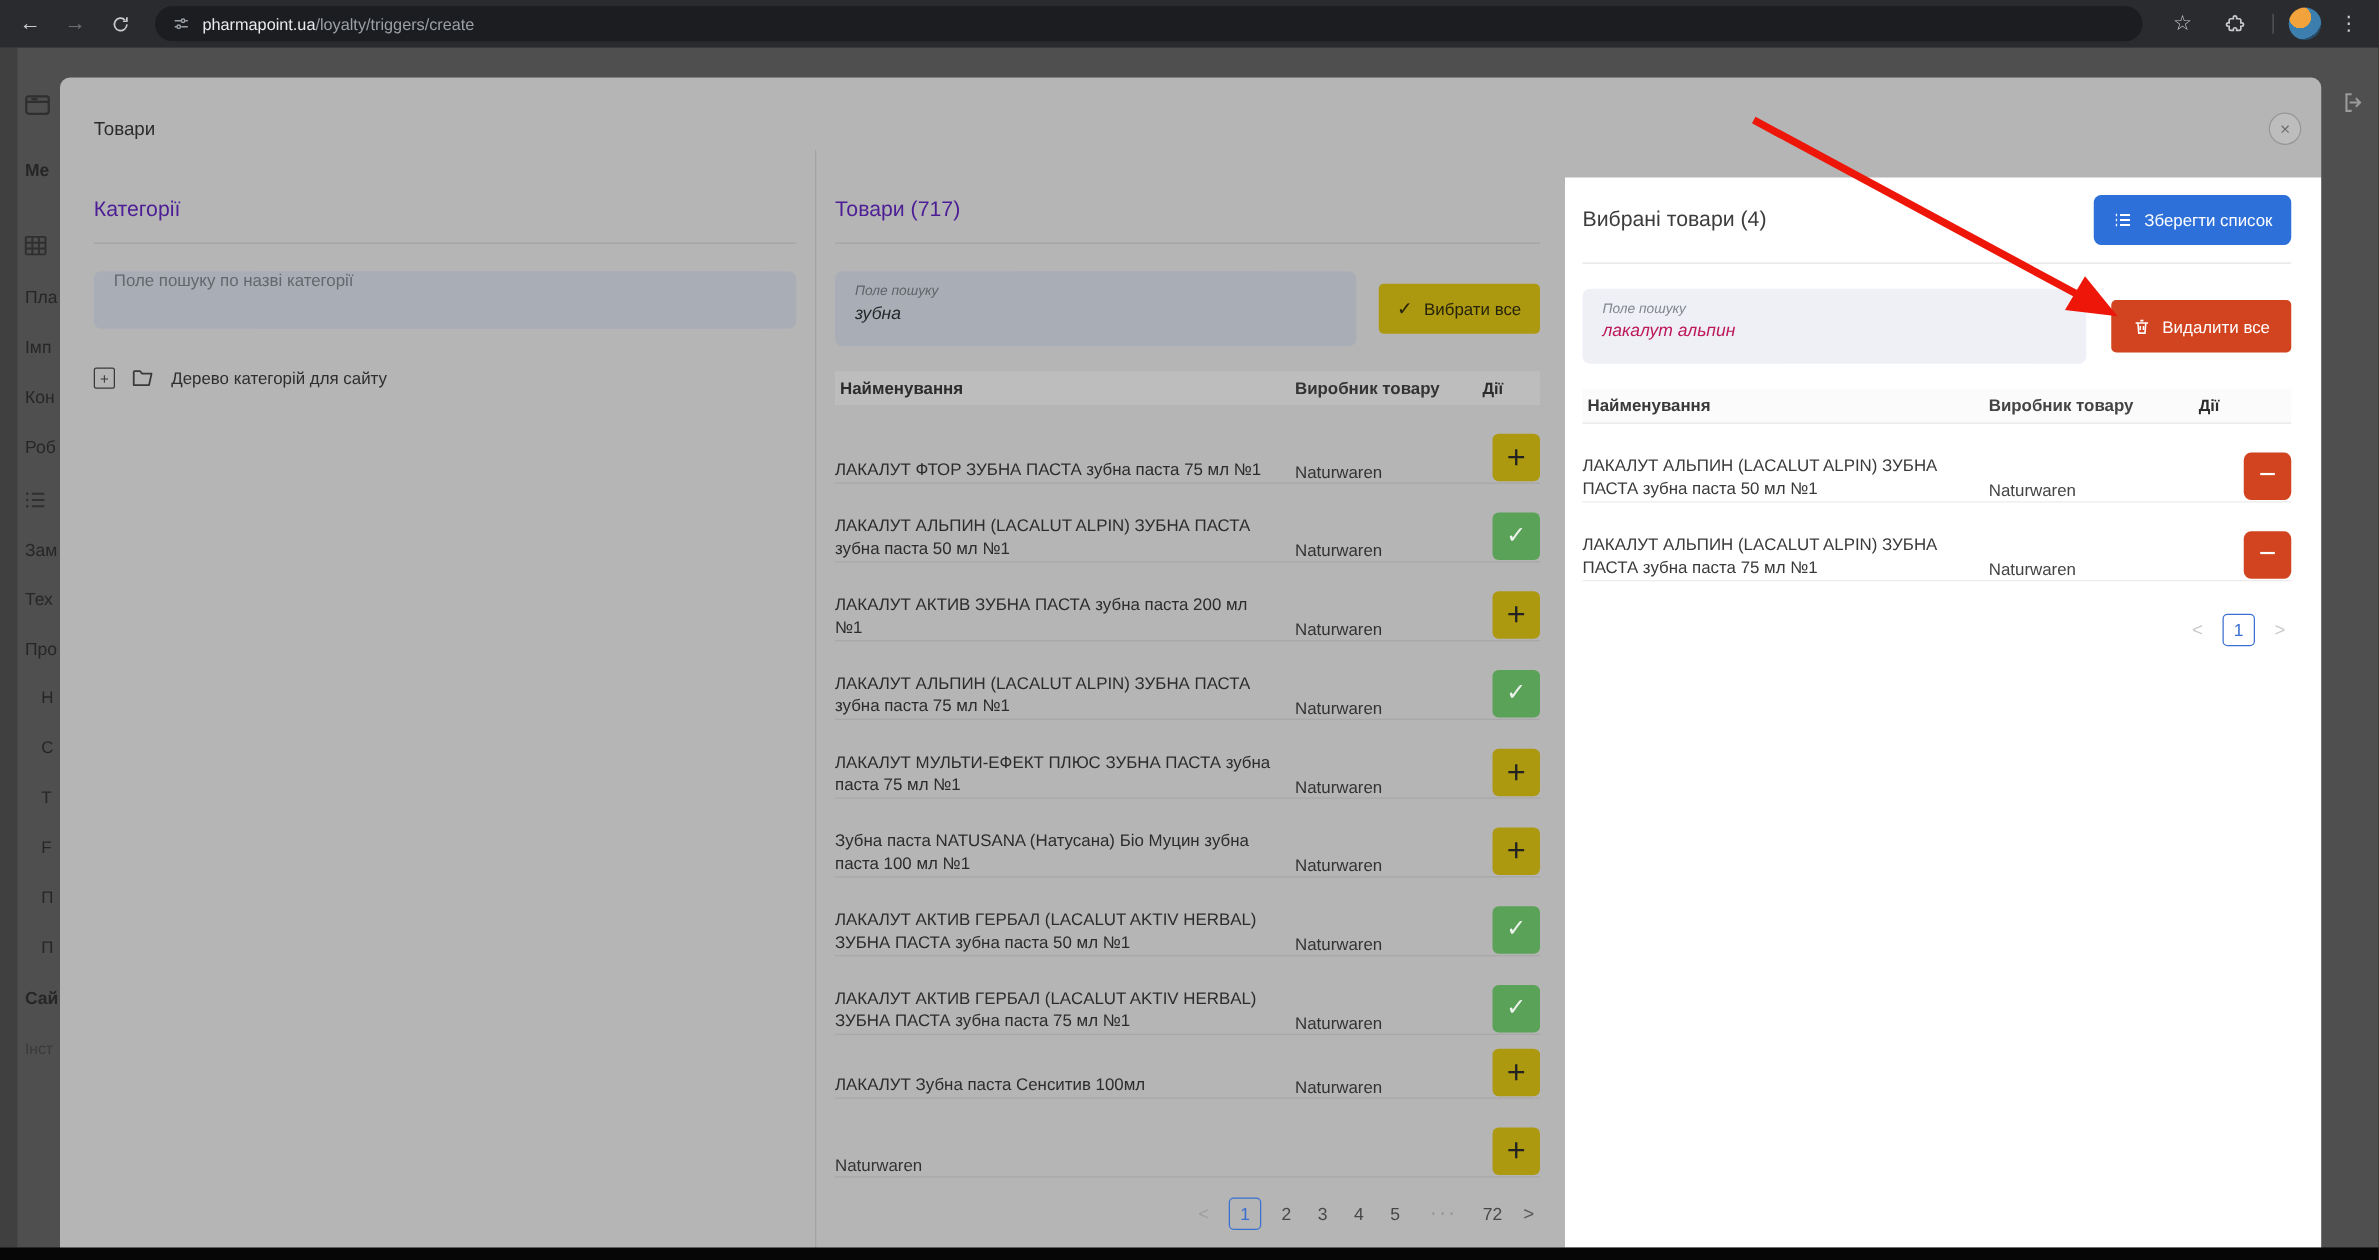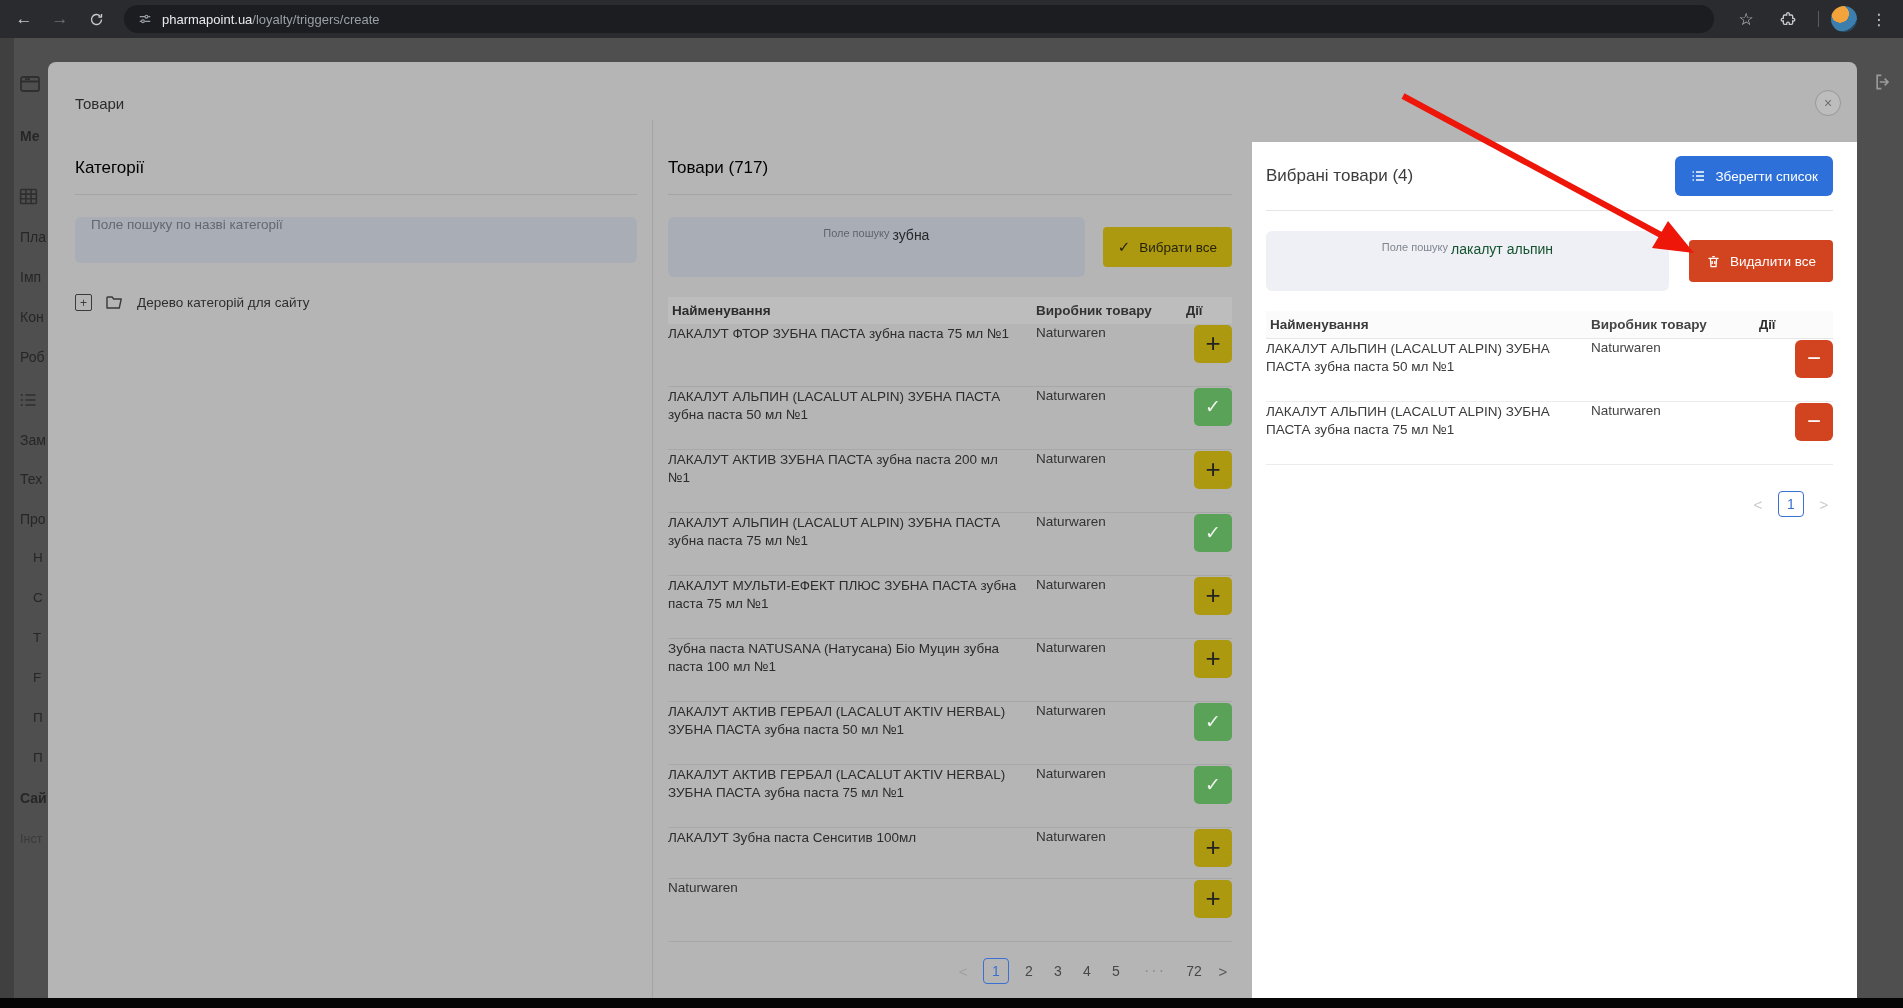--- a/index.html
+++ b/index.html
@@ -36,52 +36,52 @@
 
   
   .modal{position:absolute;left:48px;top:62px;width:1809px;height:1005px;background:#b5b5b5;
          border-radius:8px;z-index:10;overflow:hidden;}
   .modal-title{position:absolute;left:27px;top:33px;font-size:15px;font-weight:500;color:#2b2b2b;}
   .close-btn{position:absolute;right:16px;top:28px;width:24px;height:24px;border-radius:50%;
              border:1px solid #979797;color:#6e6e6e;display:flex;align-items:center;justify-content:center;
              font-size:14px;cursor:pointer;background:#bdbdbd;}
   .vdiv{position:absolute;left:604px;top:58px;bottom:0;width:1px;background:#a4a4a4;}
 
-  .col-title{font-size:17px;font-weight:400;color:#000000;margin:0 0 16px 0;}
+  .col-title{font-size:17px;font-weight:400;color:#4c1d95;margin:0 0 16px 0;}
   .col-hr{height:1px;background:#a4a4a4;margin:0 0 22px 0;}
 
   
   .cat-col{position:absolute;left:27px;top:96px;width:562px;}
   .search-sm{background:#a9aeb6;border-radius:6px;height:46px;display:flex;align-items:flex-start;
              padding:0 16px;color:#63686f;font-size:13.5px;cursor:text;}
   .tree-row{margin-top:30px;display:flex;align-items:center;gap:13px;color:#2e2e2e;font-size:13.5px;cursor:pointer;}
   .expand-ic{width:15px;height:15px;border:1.5px solid #3a3a3a;border-radius:2px;display:flex;
              align-items:center;justify-content:center;font-size:12px;line-height:1;color:#3a3a3a;}
   .folder-ic{display:flex;color:#3a3a3a;}
 
   
   .prod-col{position:absolute;left:620px;top:96px;width:564px;}
   .srow{display:flex;gap:18px;align-items:center;margin-bottom:14px;}
   .input-lg{height:60px;border-radius:6px;box-sizing:border-box;padding:10px 16px;cursor:text;
-            display:flex;flex-direction:row;justify-content:center;gap:3px;flex:1;}
+            display:flex;flex-direction:column;justify-content:flex-start;gap:3px;flex:1;font-style:italic;}
   .input-lg .lbl{font-size:11px;}
   .input-lg .val{font-size:14px;}
   .input-lg.dim{background:#a9aeb6;}
   .input-lg.dim .lbl{color:#5f646b;}
   .input-lg.dim .val{color:#26282a;}
   .btn{border:none;display:flex;align-items:center;gap:9px;cursor:pointer;
        font-family:inherit;font-size:13.5px;font-weight:500;white-space:nowrap;}
   .btn-selall{height:40px;padding:0 15px;border-radius:4px;background:#ad9910;color:#26230b;}
   .btn-selall .chk{font-size:15px;}
 
   .tbl{width:100%;}
   .thead{display:flex;align-items:center;height:27px;font-size:13px;font-weight:bold;color:#2c2c2c;margin-top:20px;}
   .thead.dimh{background:#bdbdbd;}
   .thead.brih{background:#fbfbfb;border-bottom:1px solid #e6e6e6;}
-  .prow{display:flex;align-items:flex-start;border-bottom:1px solid #a8a8a8;min-height:60px;padding:1px 0;}
+  .prow{display:flex;align-items:flex-end;border-bottom:1px solid #a8a8a8;min-height:60px;padding:1px 0;}
   .bright .prow{border-bottom:1px solid #ececec;}
   .cell{box-sizing:border-box;}
   .c-name{width:368px;padding-right:16px;font-size:13.5px;color:#2c2c2c;line-height:18px;}
   .c-manu{width:150px;font-size:13.5px;color:#333;}
   .c-act{flex:1;display:flex;justify-content:flex-end;}
   .abtn{width:38px;height:38px;border:none;border-radius:5px;display:flex;align-items:center;
         justify-content:center;cursor:pointer;}
   .abtn.add{background:#ad9910;color:#222;font-size:26px;}
   .abtn.added{background:#5aa257;color:#eef3ee;font-size:19px;}
   .abtn.rem{background:#d2431f;color:#fff;font-size:24px;border-radius:6px;}
@@ -97,21 +97,21 @@
 
   
   .sel-panel{position:absolute;left:1204px;top:80px;width:605px;height:856px;background:#ffffff;
              box-sizing:border-box;padding:14px 24px 0 14px;}
   .sel-head{display:flex;align-items:center;justify-content:space-between;margin-bottom:14px;}
   .sel-title{font-size:17px;color:#3c3c3c;}
   .btn-save{height:40px;padding:0 15px;border-radius:6px;background:#2e70d9;color:#fff;}
   .sel-panel .col-hr{background:#e5e5e5;margin-bottom:20px;}
   .input-lg.bright{background:#eef0f6;}
   .input-lg.bright .lbl{color:#80858d;}
-  .input-lg.bright .val{color:#14532d;}
+  .input-lg.bright .val{color:#be185d;}
   .btn-del{height:42px;padding:0 17px;border-radius:4px;background:#d2431f;color:#fff;}
   .sel-panel .c-name{width:325px;color:#3a3a3a;}
   .sel-panel .c-manu{width:168px;color:#444;}
   .sel-panel .thead{color:#2c2c2c;}
   .sel-panel .pager{margin-top:26px;}
   .sel-panel .pg.chev{color:#c9c9c9;}
 
   
   .anno{position:absolute;inset:0;z-index:50;pointer-events:none;}
 </style>

